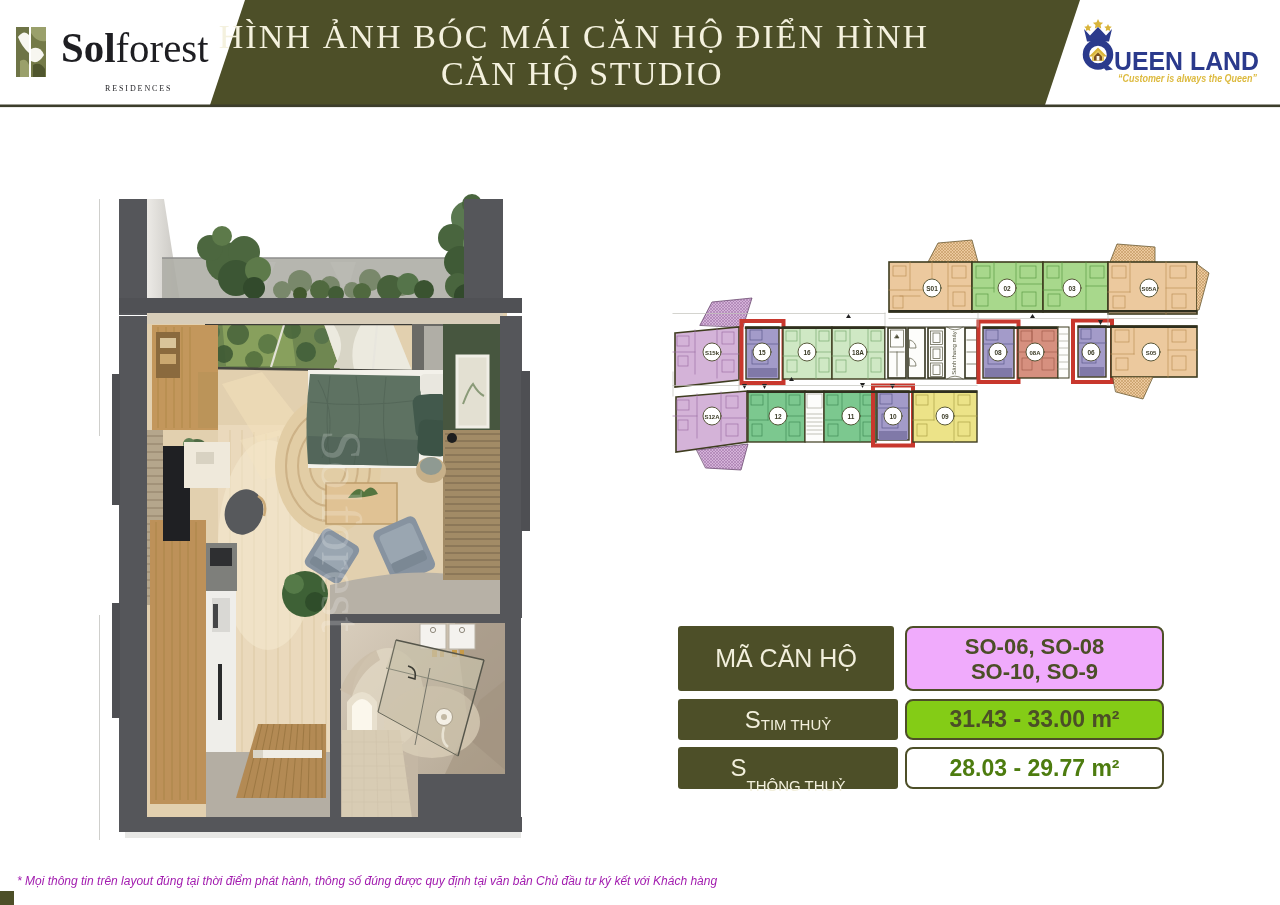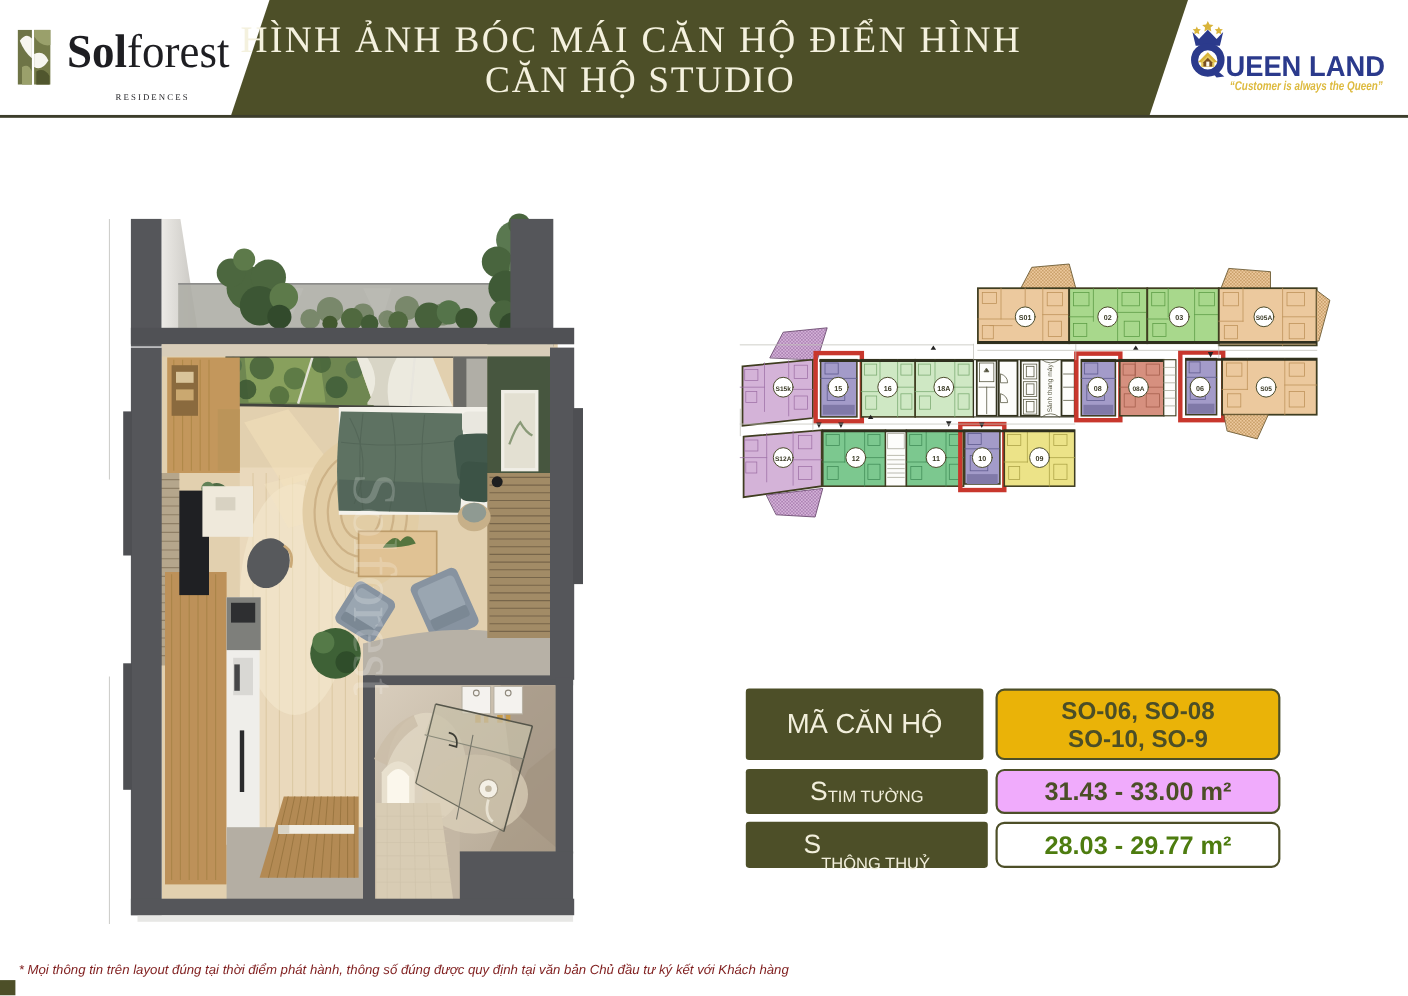--- a/index.html
+++ b/index.html
@@ -778,34 +778,34 @@
     <line x1="746" y1="327.8" x2="884" y2="327.8"></line>
     <line x1="984" y1="327.8" x2="1056" y2="327.8"></line>
     <line x1="1079" y1="326.8" x2="1196" y2="326.8"></line>
     <line x1="748" y1="391.8" x2="976" y2="391.8"></line>
   </g>
 </g>
 </svg>
 
 <div class="abs" style="left:678px;top:626px;width:216px;height:65px;background:#4d4f28;color:#f2efdc;display:flex;align-items:center;justify-content:center;font-size:25px;border-radius:3px;">MÃ CĂN HỘ</div>
 
-<div class="abs" style="left:905px;top:626px;width:255px;height:61px;background:#eab308;border:2px solid #4d4f28;border-radius:8px;color:#4b4e27;display:flex;flex-direction:column;align-items:center;justify-content:center;font-size:22px;font-weight:bold;line-height:25px;">
+<div class="abs" style="left:905px;top:626px;width:255px;height:61px;background:#f0abfc;border:2px solid #4d4f28;border-radius:8px;color:#4b4e27;display:flex;flex-direction:column;align-items:center;justify-content:center;font-size:22px;font-weight:bold;line-height:25px;">
   <div>SO-06, SO-08</div>
     <div>SO-10, SO-9</div>
 </div>
 
 <div class="abs" style="left:678px;top:699px;width:220px;height:41px;background:#4d4f28;color:#f2efdc;display:flex;align-items:center;justify-content:center;font-size:15px;border-radius:3px;">
     <span style="font-size:24px;">S</span>
-    <span style="position:relative;top:5px;">TIM TƯỜNG</span>
+    <span style="position:relative;top:5px;">TIM THUỶ</span>
   </div>
 
-<div class="abs" style="left:905px;top:699px;width:255px;height:37px;background:#f0abfc;border:2px solid #4d4f28;border-radius:8px;color:#4b4e27;display:flex;align-items:center;justify-content:center;font-size:23px;font-weight:bold;">31.43 - 33.00 m²</div>
+<div class="abs" style="left:905px;top:699px;width:255px;height:37px;background:#84cc16;border:2px solid #4d4f28;border-radius:8px;color:#4b4e27;display:flex;align-items:center;justify-content:center;font-size:23px;font-weight:bold;">31.43 - 33.00 m²</div>
 
 <div class="abs" style="left:678px;top:747px;width:220px;height:42px;background:#4d4f28;color:#f2efdc;display:flex;align-items:center;justify-content:center;font-size:15px;border-radius:3px;">
     <span style="font-size:24px;">S</span>
     <span style="position:relative;top:5px;margin-top:24px;">THÔNG THUỶ</span>
   </div>
 
 <div class="abs" style="left:905px;top:747px;width:255px;height:38px;background:#fff;border:2px solid #4d4f28;border-radius:8px;color:#4d7c0f;display:flex;align-items:center;justify-content:center;font-size:23px;font-weight:bold;">28.03 - 29.77 m²</div>
 
-<div class="abs" style="left:17px;top:874px;font-size:12px;font-style:italic;color:#7f1d1d;">* Mọi thông tin trên layout đúng tại thời điểm phát hành, thông số đúng được quy định tại văn bản Chủ đầu tư ký kết với Khách hàng</div>
+<div class="abs" style="left:17px;top:874px;font-size:12px;font-style:italic;color:#a21caf;">* Mọi thông tin trên layout đúng tại thời điểm phát hành, thông số đúng được quy định tại văn bản Chủ đầu tư ký kết với Khách hàng</div>
 
 <div class="abs" style="left:0;top:891px;width:14px;height:14px;background:#4d4f28;"></div>
 
 </body></html>

